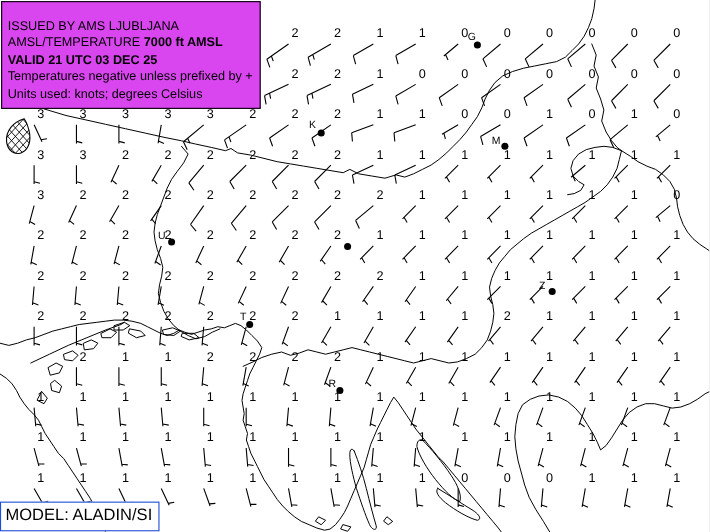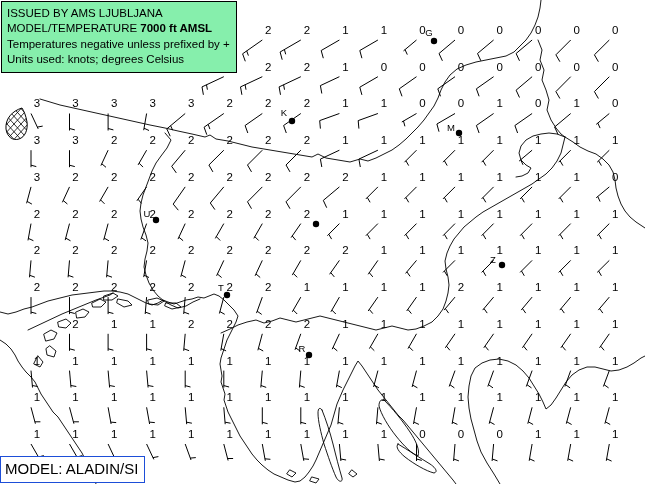--- a/index.html
+++ b/index.html
@@ -1,20 +1,20 @@
 <!DOCTYPE html>
 <html><head>
 <meta charset="utf-8">
 <style>
   html,body{margin:0;padding:0;background:#e8e8e8;}
   .frame{position:relative;width:645px;height:484px;background:#ffffff;overflow:hidden;
          font-family:"Liberation Sans",sans-serif;color:#000;}
   svg{position:absolute;left:0;top:0;}
-  .infobox{position:absolute;left:1px;top:1px;background:#86efac;border:1px solid #000;
-           padding:4px 6px 4px 5px;font-size:11.5px;line-height:15.4px;white-space:nowrap;z-index:5;}
+  .infobox{position:absolute;left:1px;top:1px;background:#d946ef;border:1px solid #000;
+           padding:15px 6px 4px 5px;font-size:11.5px;line-height:15.4px;white-space:nowrap;z-index:5;}
   .infobox b{font-weight:bold;margin-top:36px;}
   .modelbox{position:absolute;left:0px;top:456px;background:#fff;border:1px solid #1d4ed8;
             padding:2px 6px 3px 4px;font-size:15px;line-height:20px;white-space:nowrap;z-index:5;}
 </style>
 </head>
 <body>
 
 <div class="frame">
 
   <svg id="map-svg" width="645" height="484" viewBox="0 0 645 484">
@@ -438,21 +438,22 @@
         <line x1="15" y1="146" x2="55" y2="102" stroke="#000000" stroke-width="0.8" clip-path="url(#tearclip)"></line>
         <line x1="55" y1="146" x2="15" y2="102" stroke="#000000" stroke-width="0.8" clip-path="url(#tearclip)"></line>
       </g>
       <clipPath id="tearclip">
         <path d="M22,108 C12,111 5,119 6,129 C7,137 13,141 19,139 C25,137 28,130 27,122 C26,116 24,111 22,108 z" fill="none" stroke="#000000" stroke-width="1"></path>
       </clipPath>
     </svg>
 
   <div class="infobox">
     <div><span>ISSUED BY AMS LJUBLJANA</span></div>
-    <div><span>MODEL/TEMPERATURE </span><b>7000 ft AMSL</b></div>
+    <div><span>AMSL/TEMPERATURE </span><b>7000 ft AMSL</b></div>
+    <div><b>VALID 21 UTC 03 DEC 25</b></div>
     <div><span>Temperatures negative unless prefixed by +</span></div>
     <div><span>Units used: knots; degrees Celsius</span></div>
   </div>
 
   <div class="modelbox">
     <span>MODEL: ALADIN/SI</span>
   </div>
 
 </div>
 

